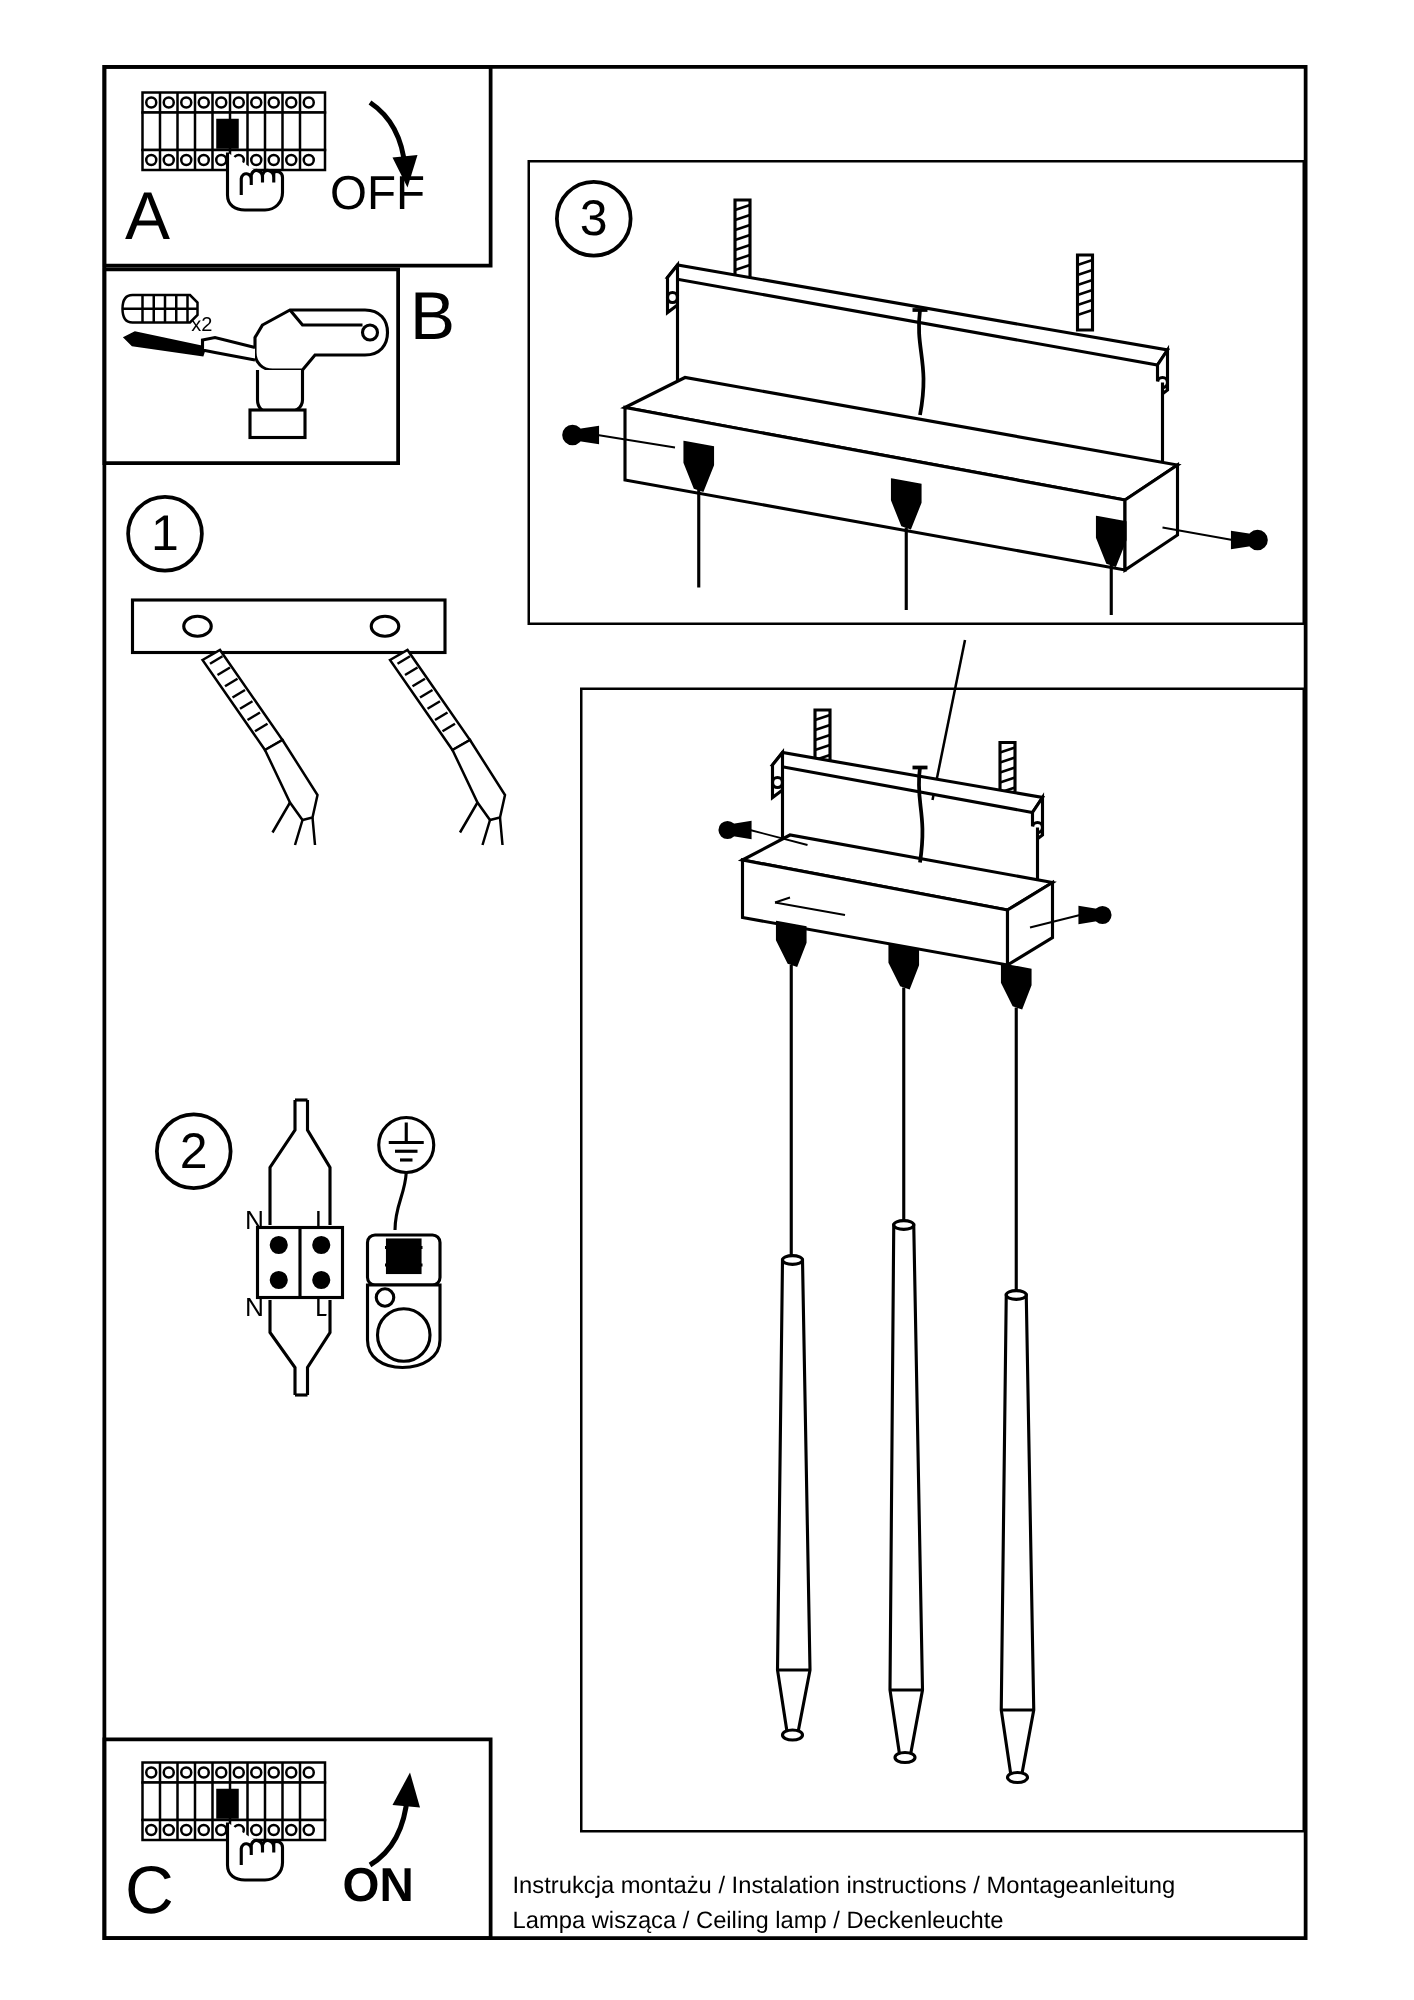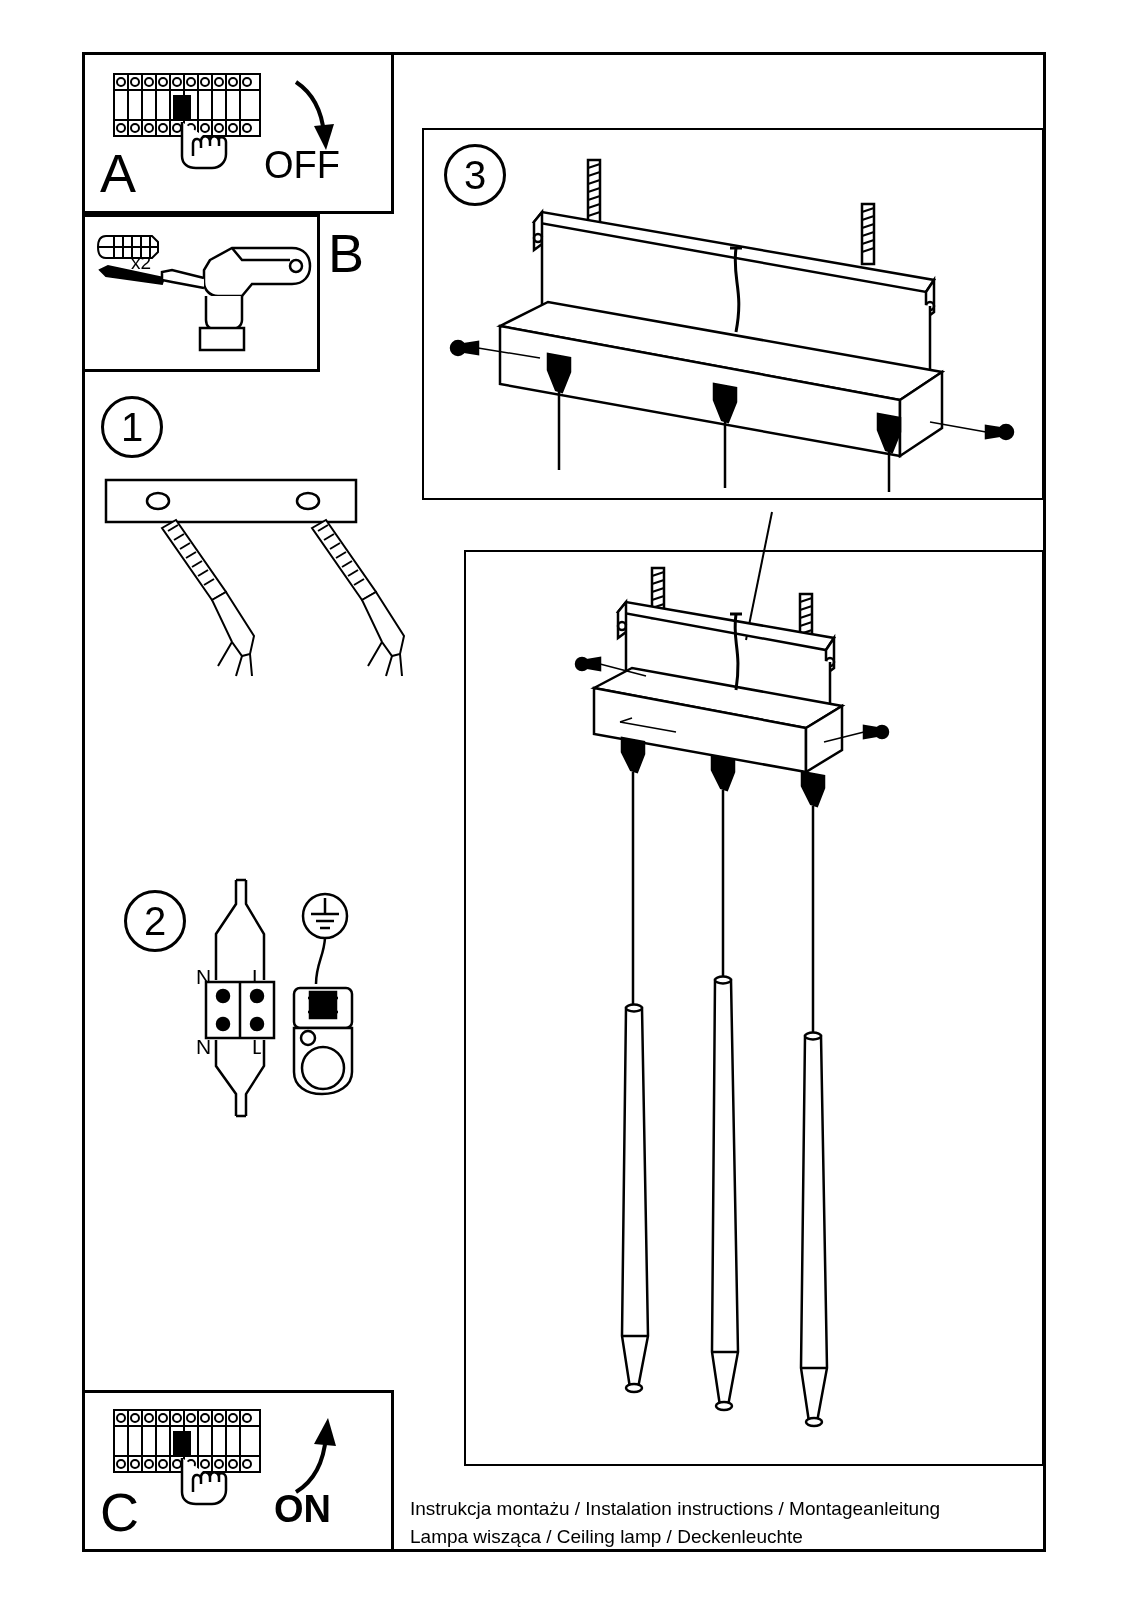--- a/index.html
+++ b/index.html
@@ -7,42 +7,42 @@
   #page{position:relative;width:1131px;height:1600px;background:#fff;overflow:hidden;}
 
   .frame{position:absolute;border:3px solid #000;box-sizing:border-box;}
   .thin{position:absolute;border:2px solid #000;box-sizing:border-box;}
 
   .stepcircle{position:absolute;border:3px solid #000;border-radius:50%;
     display:flex;align-items:center;justify-content:center;
     font-size:40px;font-weight:400;box-sizing:border-box;}
 
   .bigletter{position:absolute;font-size:54px;font-weight:400;line-height:1;}
-  .label{position:absolute;font-size:19px;}
+  .label{position:absolute;font-size:16px;margin-left:22px;}
   .offon{position:absolute;font-size:38px;font-weight:400;}
 
   .nl{position:absolute;font-size:21px;}
 
   .footer{position:absolute;font-size:19px;line-height:1.45;white-space:nowrap;}
 
   svg{display:block;overflow:visible;}
   .ln{stroke:#000;fill:none;}
   .fillblack{fill:#000;}
   .fillwhite{fill:#fff;}
 </style>
 </head>
 <body>
 
 <div id="page">
 
   <div class="frame" style="left:82px;top:52px;width:964px;height:1500px;"></div>
 
   <div class="frame" style="left:82px;top:52px;width:312px;height:162px;"></div>
   <div class="bigletter" style="left:100px;top:146px;">A</div>
-  <div class="offon" style="left:264px;top:144px;">OFF</div>
+  <div class="offon" style="left:264px;top:134px;">OFF</div>
 
   <svg style="position:absolute;left:100px;top:60px;" width="300" height="150" viewBox="0 0 300 150">
 
     <g class="ln" stroke-width="2">
       <rect x="14" y="14" width="146" height="16" class="fillwhite"></rect>
       <rect x="14" y="30" width="146" height="30" class="fillwhite"></rect>
       <rect x="14" y="60" width="146" height="16" class="fillwhite"></rect>
 
       <g>
         <line x1="28" y1="14" x2="28" y2="30"></line>

